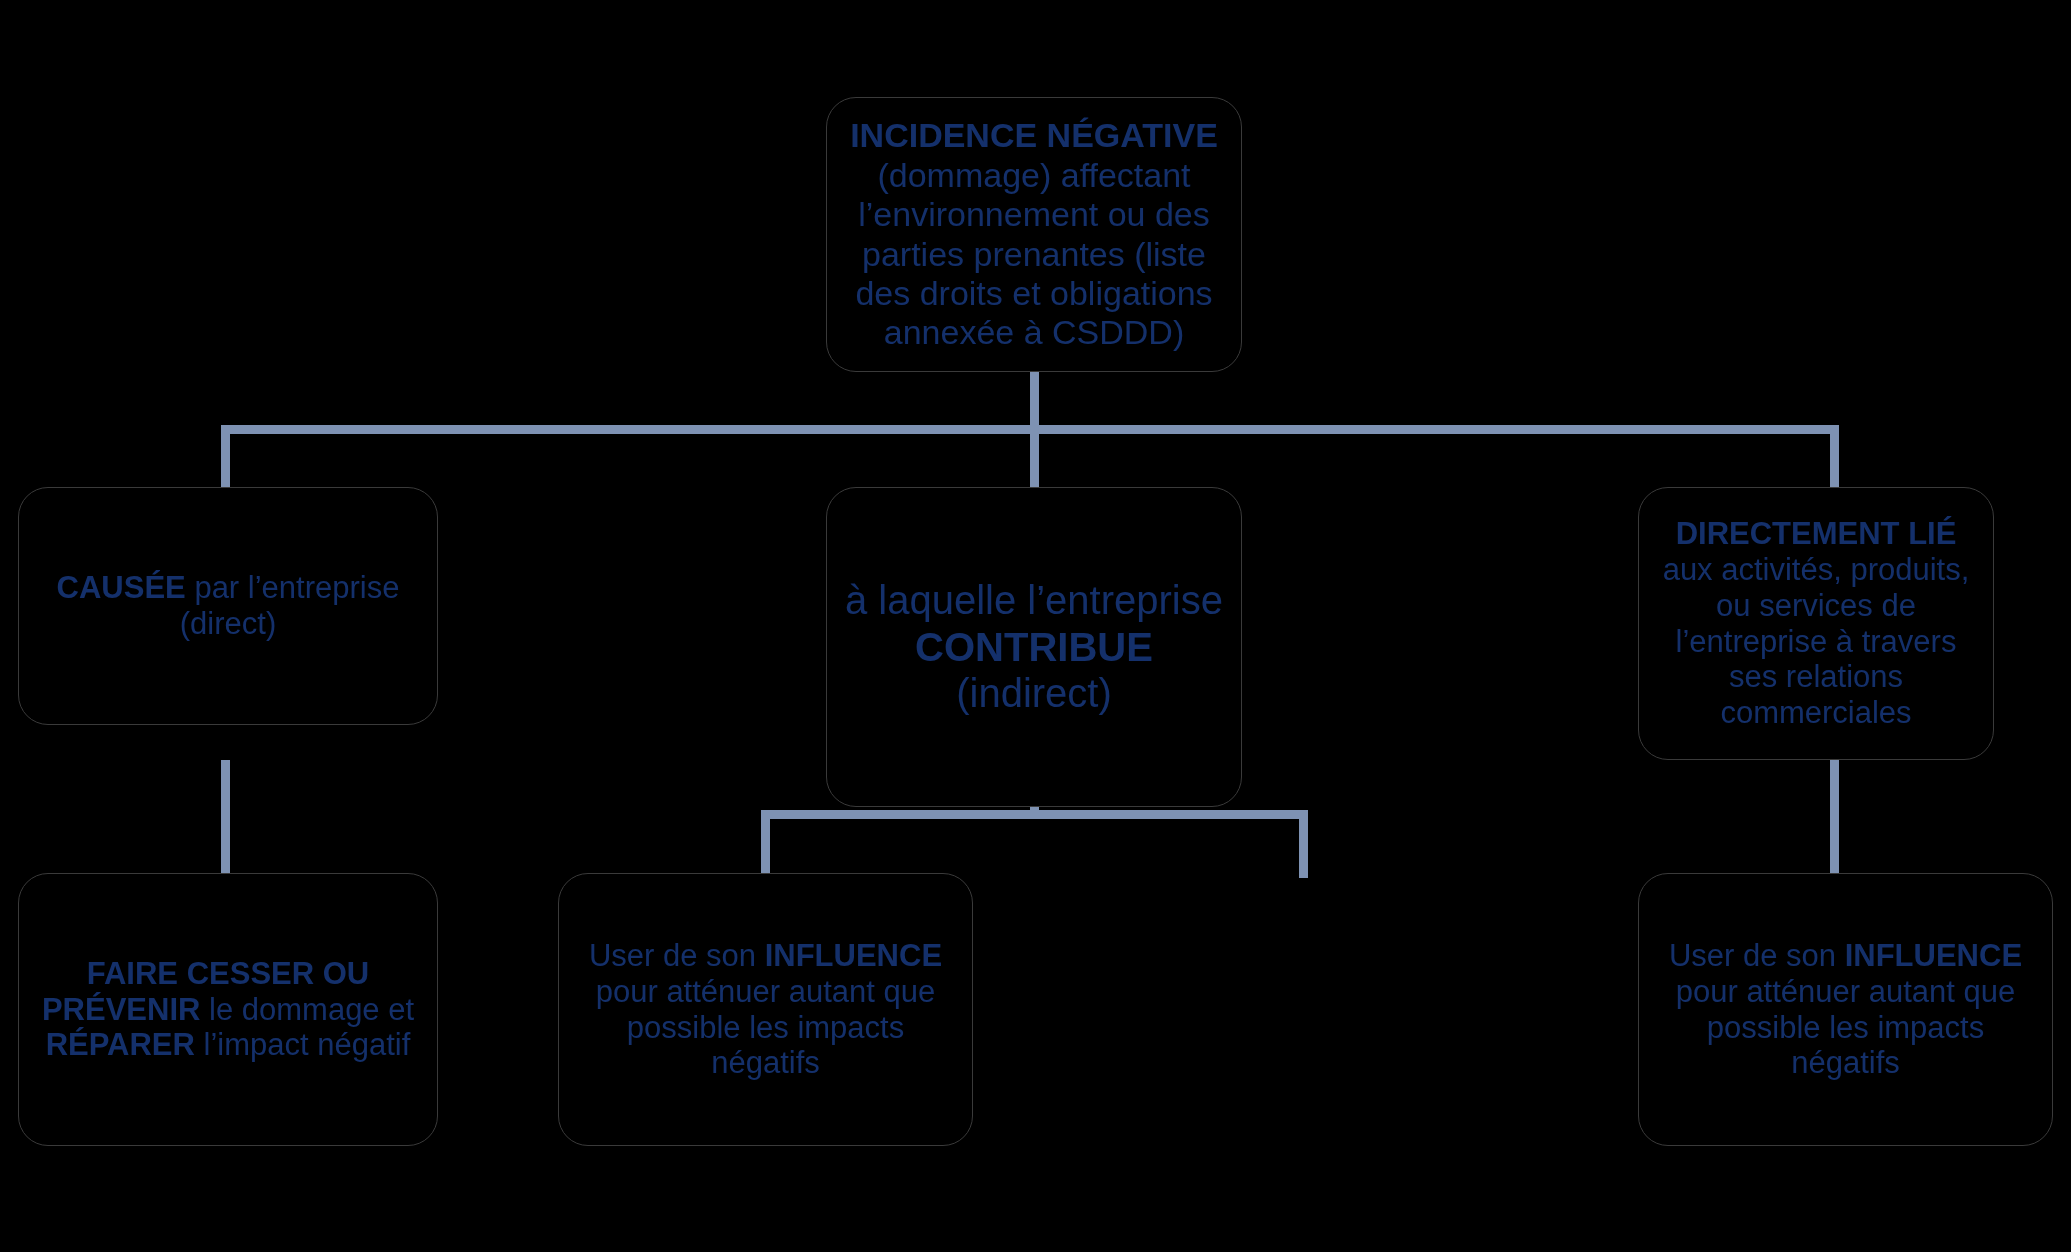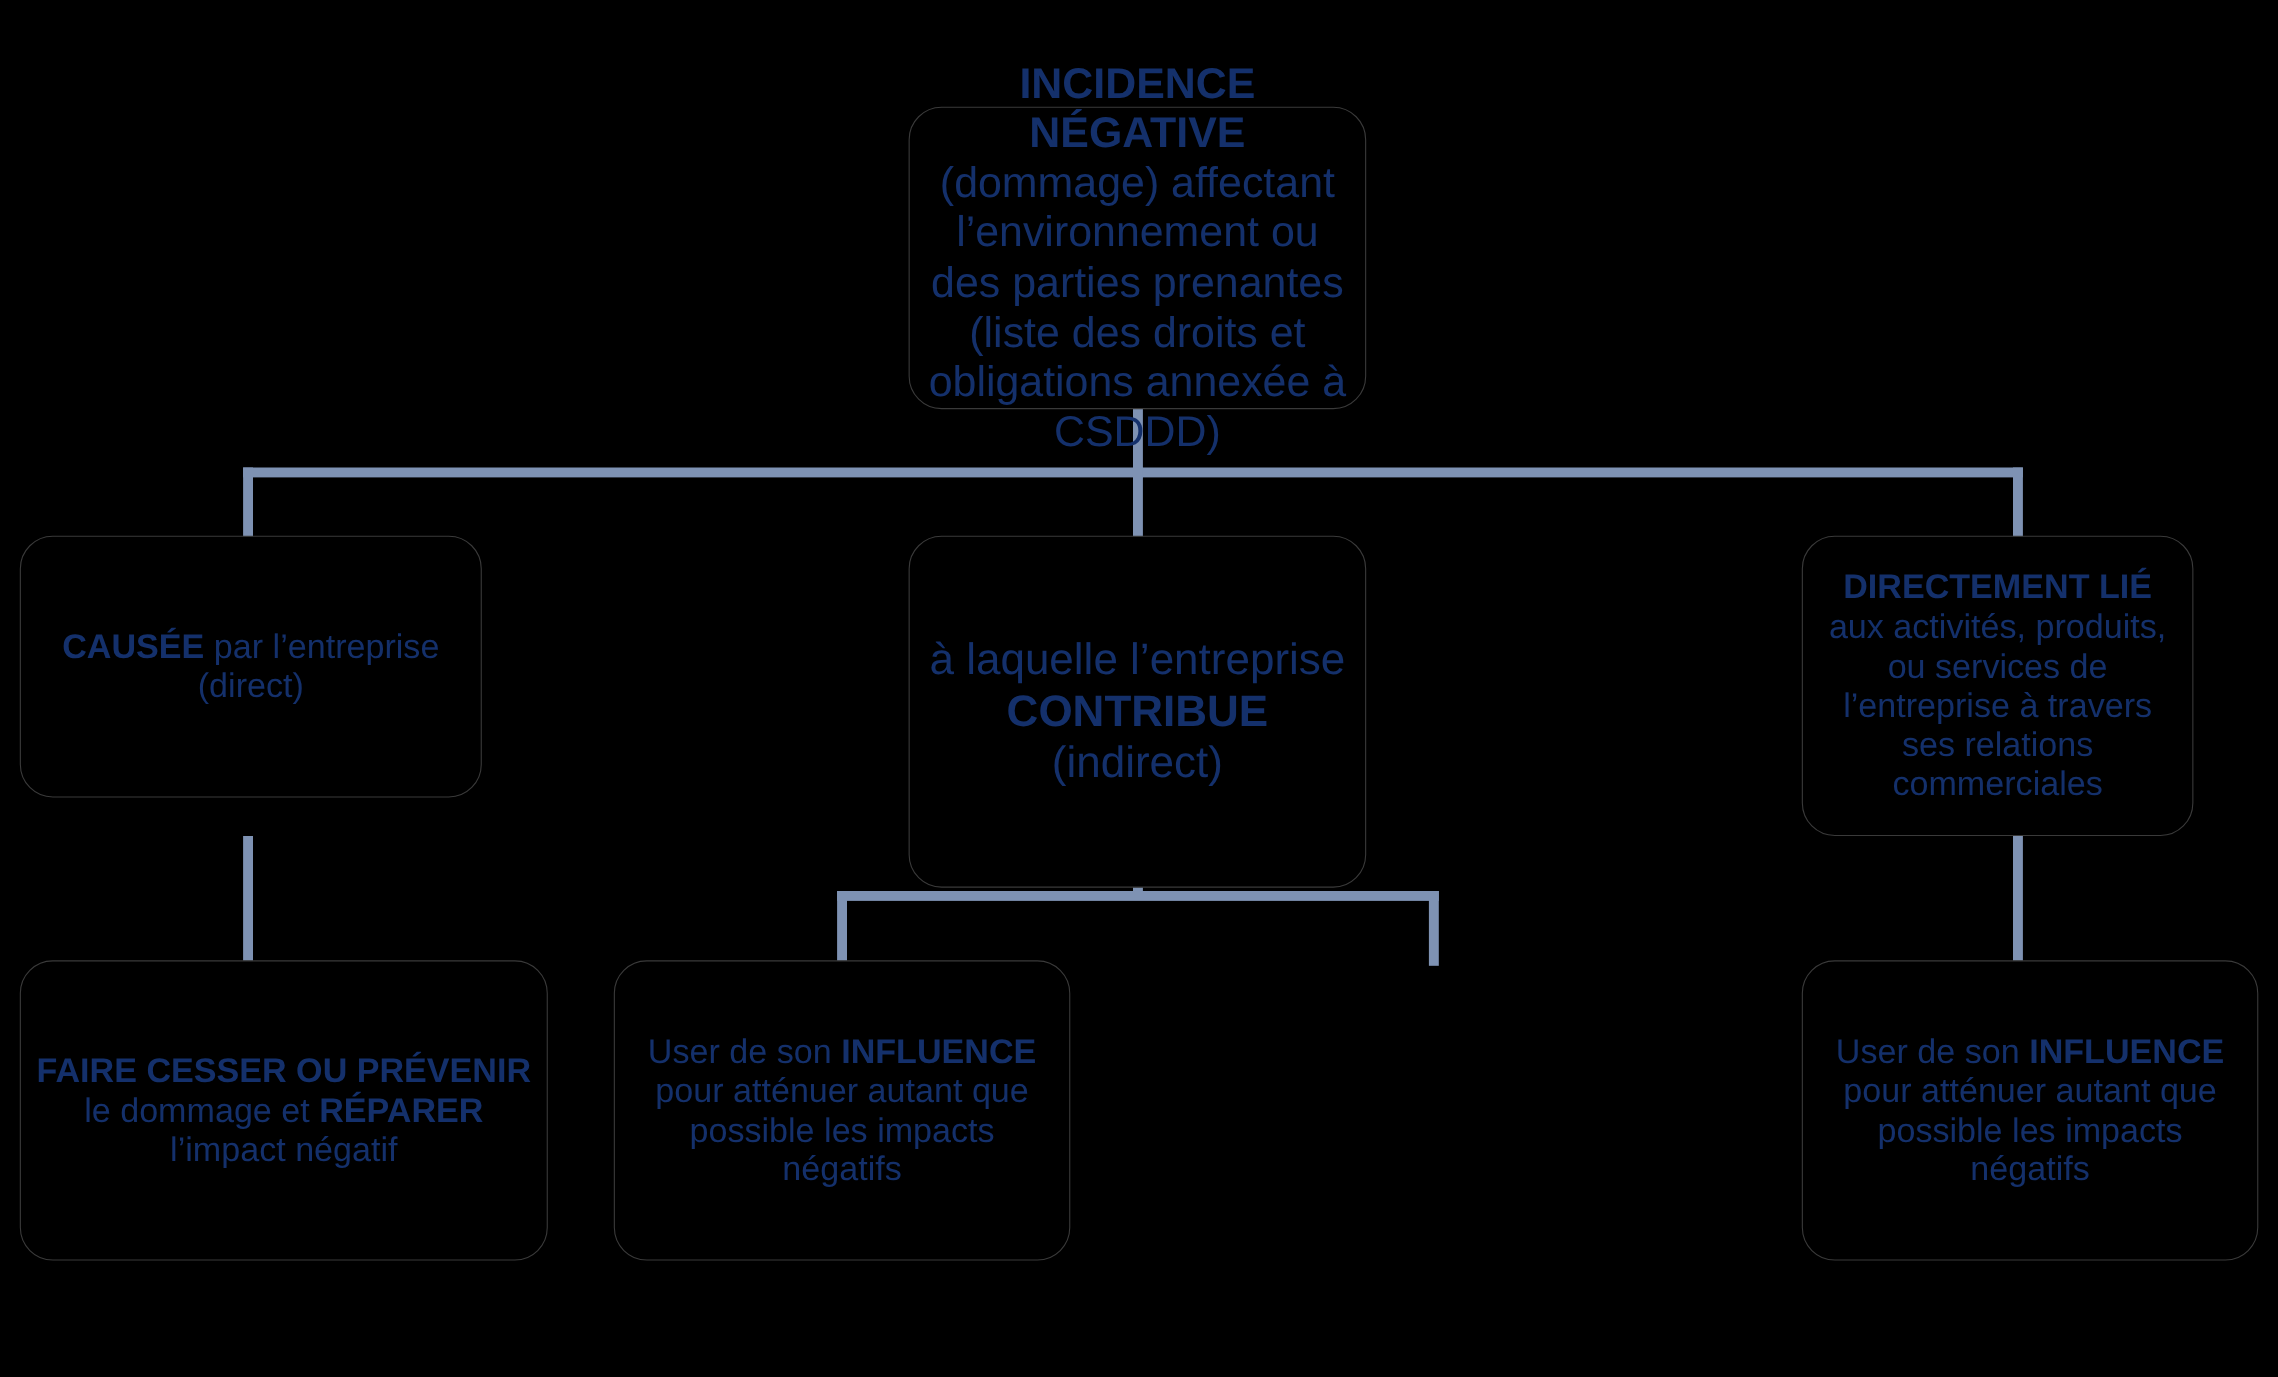--- a/index.html
+++ b/index.html
@@ -42,21 +42,21 @@
     display: block;
     width: 100%;
     line-height: 1.16;
     white-space: pre-line;
   }
   .node b {
     font-weight: 700;
   }
 
   
-  .f-root  { font-size: 39px; }
+  .f-root  { font-size: 34px; }
   .f-mid   { font-size: 31px; }
   .f-big   { font-size: 40px; }
   .f-leaf  { font-size: 31px; }
 </style>
 </head>
 <body>
 
 <div id="stage">
 
   <div class="conn" style="left:1030px; top:370px; width:9px; height:64px;"></div>
@@ -90,21 +90,21 @@
   </div>
 
   <div class="node f-big" style="left:826px; top:487px; width:416px; height:320px;">
     <span class="txt"><span>à laquelle l’entreprise </span><b>CONTRIBUE</b> <span>(indirect)</span></span>
   </div>
 
   <div class="node f-mid" style="left:1638px; top:487px; width:356px; height:273px;">
     <span class="txt"><b>DIRECTEMENT LIÉ</b> <span>aux activités, produits, ou services de l’entreprise à travers ses relations commerciales</span></span>
   </div>
 
-  <div class="node f-leaf" style="left:18px; top:873px; width:480px; height:273px;">
+  <div class="node f-leaf" style="left:18px; top:873px; width:420px; height:273px;">
     <span class="txt"><b>FAIRE CESSER OU PRÉVENIR</b><span> le dommage et </span><b>RÉPARER</b><span> l’impact négatif</span></span>
   </div>
 
   <div class="node f-leaf" style="left:558px; top:873px; width:415px; height:273px;">
     <span class="txt"><span>User de son </span><b>INFLUENCE</b><span> pour atténuer autant que possible les impacts négatifs</span></span>
   </div>
 
 
   <div class="node f-leaf" style="left:1638px; top:873px; width:415px; height:273px;">
     <span class="txt"><span>User de son </span><b>INFLUENCE</b><span> pour atténuer autant que possible les impacts négatifs</span></span>

